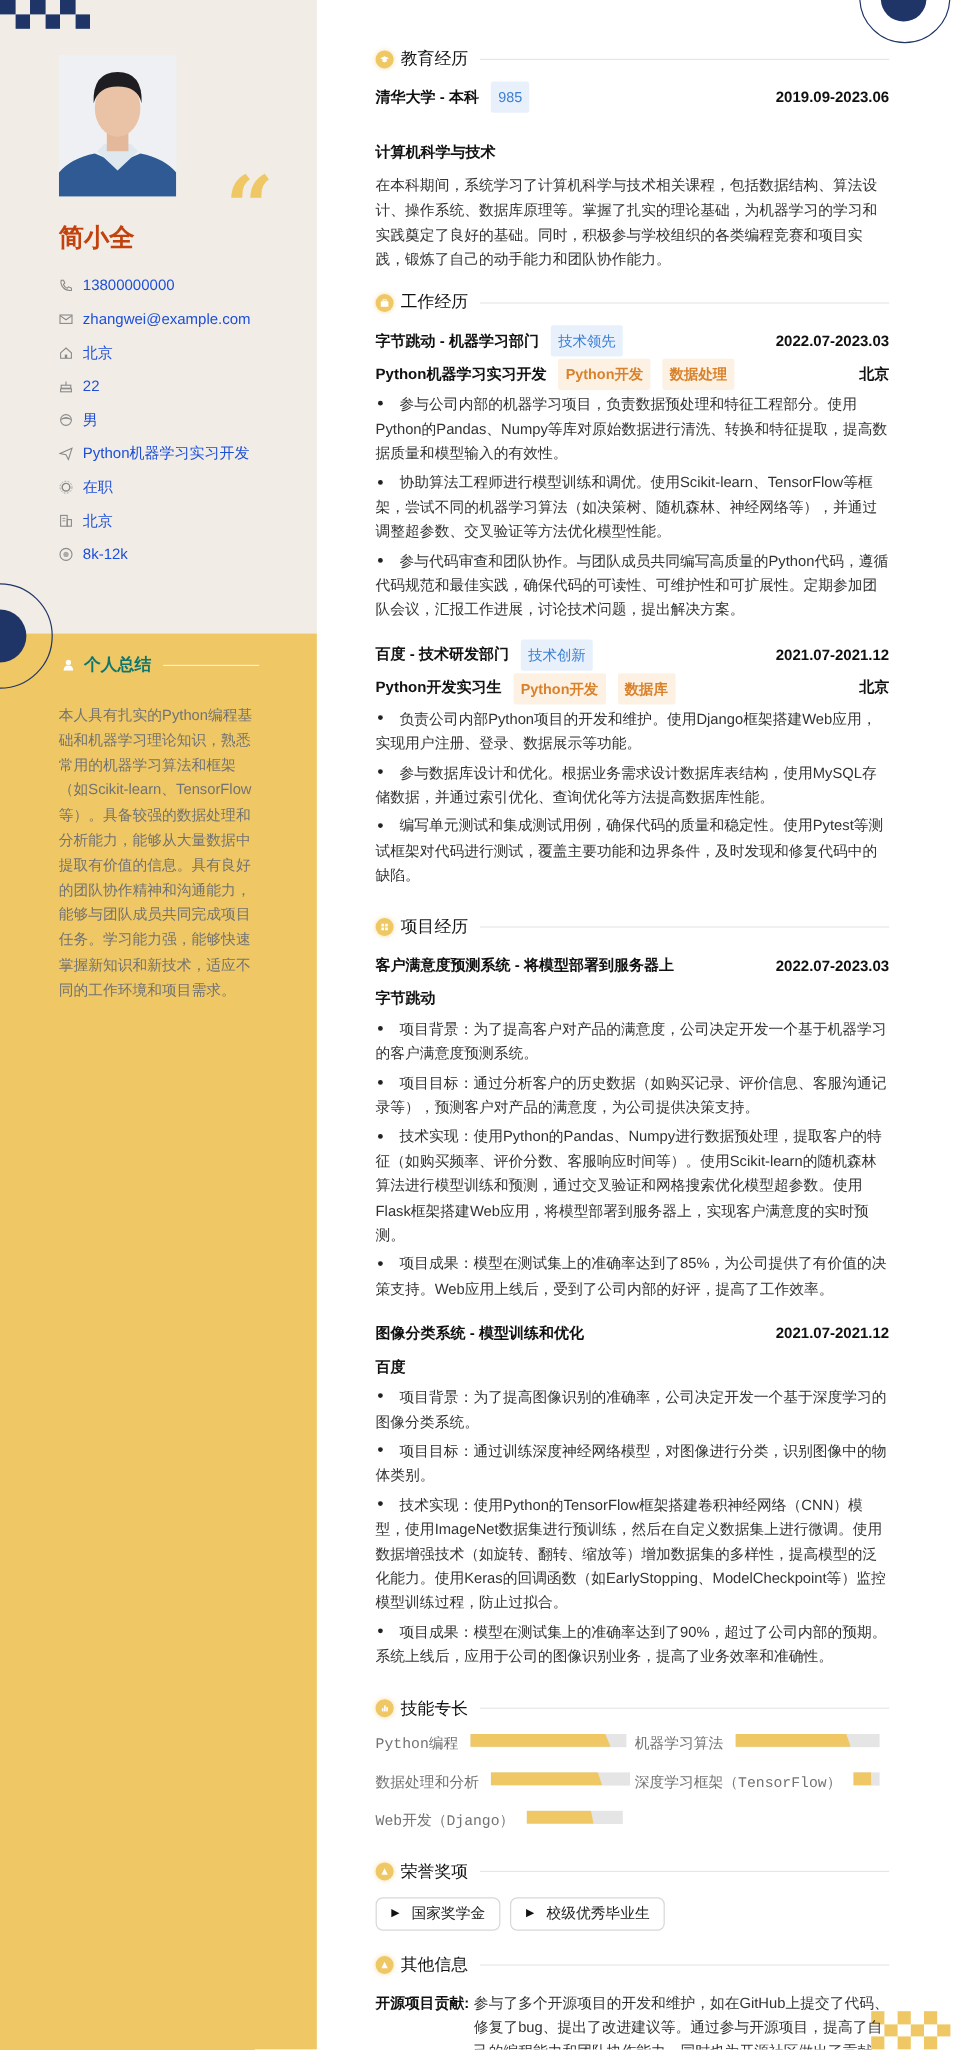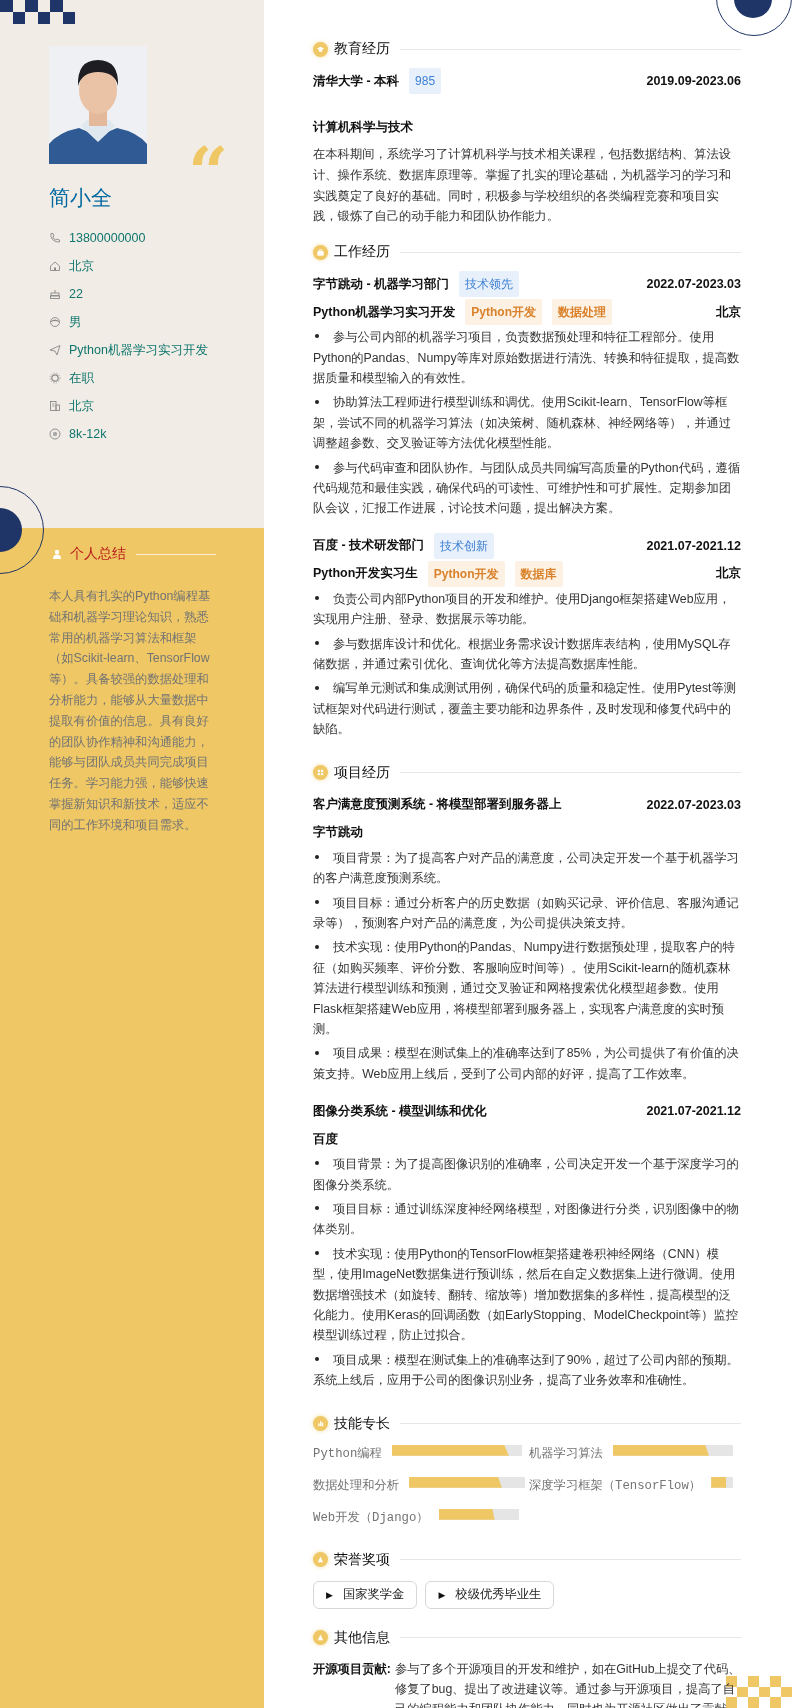--- a/index.html
+++ b/index.html
@@ -9,33 +9,33 @@
     .sidebar { position: absolute; left: 0; top: 0; width: 264px; height: 1708px; background: #f1ede6; }
     .sidebar-bottom { position: absolute; left: 0; top: 528px; width: 264px; height: 1180px; background: #efc865; }
 
     .checker { position: absolute; left: 0; top: 0; width: 75px; height: 24px; }
     .checker span { position: absolute; width: 12.5px; height: 12px; background: #1f3568; }
 
     .photo { position: absolute; left: 49px; top: 46px; width: 98px; height: 118px; background: #eef0f3; overflow: hidden; }
 
     .quote { position: absolute; left: 188px; top: 138px; color: #efc865; font-family: "DejaVu Serif", serif; font-size: 70px; font-weight: bold; line-height: 1; }
 
-    .name { position: absolute; left: 49px; top: 184px; font-size: 21px; font-weight: normal; color: #0369a1; }
+    .name { position: absolute; left: 49px; top: 184px; font-size: 21px; font-weight: bold; color: #c2410c; }
 
     .contacts { position: absolute; left: 49px; top: 224px; width: 210px; }
-    .contact { display: flex; align-items: center; height: 28px; font-size: 12.5px; color: #0f766e; }
+    .contact { display: flex; align-items: center; height: 28px; font-size: 12.5px; color: #1d4ed8; }
     .contact .ic { width: 12px; height: 12px; margin-right: 8px; color: #888; display: inline-flex; align-items: center; justify-content: center; }
     .contact svg { width: 12px; height: 12px; }
 
     .ring-left { position: absolute; left: -44px; top: 486px; width: 88px; height: 88px; border: 1.5px solid #1f3568; border-radius: 50%; }
     .dot-left { position: absolute; left: -22px; top: 508px; width: 44px; height: 44px; background: #1f3568; border-radius: 50%; }
 
     .summary-title { position: absolute; left: 52px; top: 545px; display: flex; align-items: center; width: 164px; }
     .summary-title .person-ic { width: 10px; height: 10px; margin-right: 8px; }
-    .summary-title .txt { font-size: 14px; font-weight: normal; color: #b91c1c; white-space: nowrap; }
+    .summary-title .txt { font-size: 14px; font-weight: bold; color: #0f766e; white-space: nowrap; }
     .summary-title .line { flex: 1; height: 1px; background: rgba(255,255,255,0.7); margin-left: 10px; }
     .summary-text { position: absolute; left: 49px; top: 586px; width: 172px; font-size: 12.3px; line-height: 20.8px; color: #737373; }
 
     .ring-right { position: absolute; left: 716px; top: -40px; width: 76px; height: 76px; border: 1.5px solid #1f3568; border-radius: 50%; }
     .dot-right { position: absolute; left: 734px; top: -20px; width: 38px; height: 38px; background: #1f3568; border-radius: 50%; }
 
     .checker-br { position: absolute; left: 726px; top: 1676px; width: 68px; height: 32px; }
     .checker-br span { position: absolute; width: 11px; height: 10.5px; background: #efc865; }
 
     .main { position: absolute; left: 313px; top: 36px; width: 428px; }
@@ -102,20 +102,29 @@
 <div class="name">简小全</div>
 
 <div class="contacts">
   <div class="contact">
     <span class="ic">
         <svg viewBox="0 0 12 12">
           <path d="M2 1.5 L4 1.5 L5 4 L3.8 5 Q5 7.5 7 8.2 L8 7 L10.5 8 L10.5 10 Q6 10.5 3.5 7.5 Q1.2 5 2 1.5Z" fill="none" stroke="#888" stroke-width="0.9"></path>
         </svg>
       </span>
     <span>13800000000</span>
+  </div>
+  <div class="contact">
+    <span class="ic">
+        <svg viewBox="0 0 12 12">
+          <rect x="1" y="2.5" width="10" height="7" fill="none" stroke="#888" stroke-width="0.9"></rect>
+          <path d="M1 3 L6 6.5 L11 3" fill="none" stroke="#888" stroke-width="0.9"></path>
+        </svg>
+      </span>
+    <span>zhangwei@example.com</span>
   </div>
   <div class="contact">
     <span class="ic">
         <svg viewBox="0 0 12 12">
           <path d="M1.5 6 L6 2 L10.5 6 L10.5 10.5 L1.5 10.5 Z" fill="none" stroke="#888" stroke-width="0.9"></path>
           <rect x="5" y="7.5" width="2" height="3" fill="#888"></rect>
         </svg>
       </span>
     <span>北京</span>
   </div>

